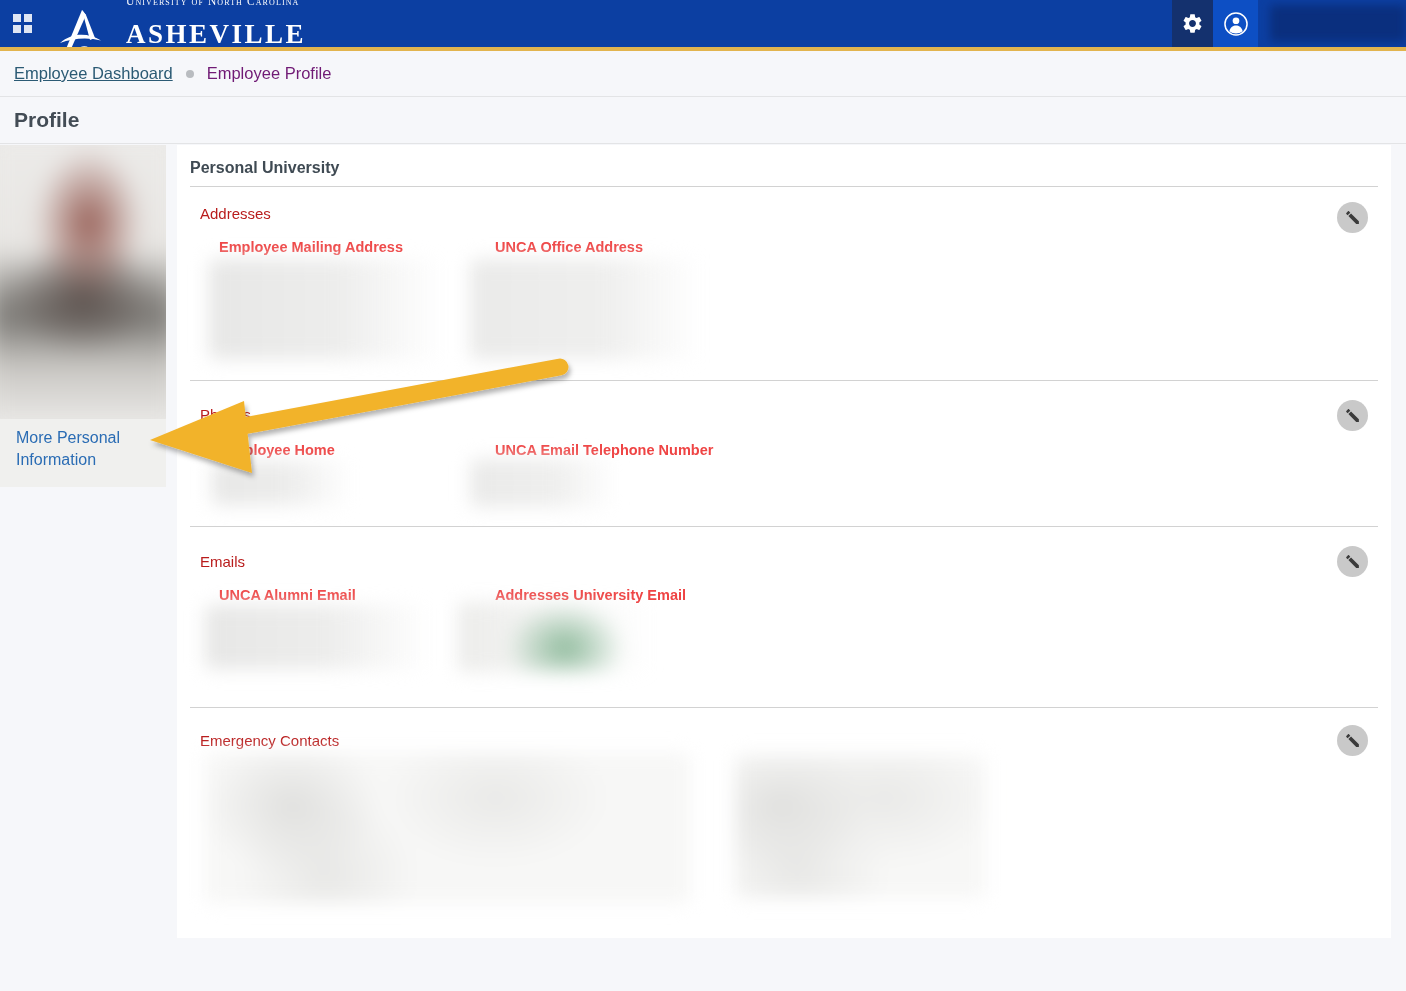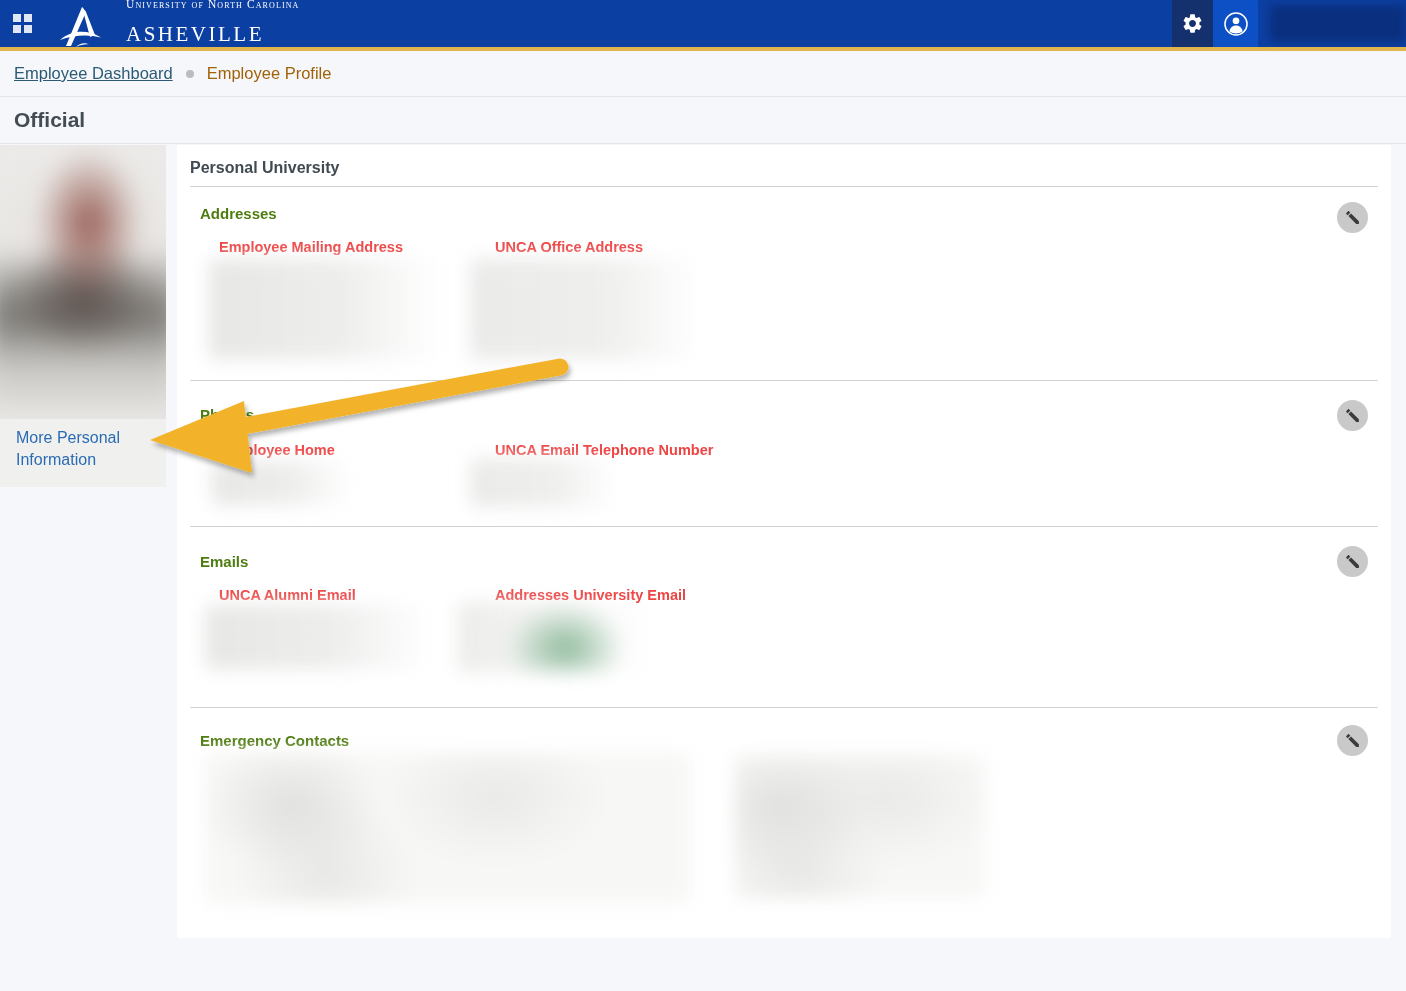--- a/index.html
+++ b/index.html
@@ -20,39 +20,39 @@
   .gold-bar { position:absolute; left:0; top:47px; width:1406px; height:4px; background:#e2b44e; }
   .apps-btn {
     width:44px; height:47px; border:none; background:transparent; cursor:pointer;
     display:flex; align-items:center; justify-content:center;
   }
   .grid-glyph { width:19px; height:19px; display:grid; grid-template-columns:8px 8px; grid-template-rows:8px 8px; gap:3px; }
   .grid-glyph span { background:#dfe6f4; }
   .logo { display:flex; align-items:flex-end; gap:22px; margin-left:14px; cursor:pointer; }
   .logo-text { color:#fff; line-height:1; padding-bottom:3px; }
   .logo-l1 { font-family:"Liberation Serif", serif; font-variant:small-caps; font-size:11.5px; letter-spacing:1.1px; }
-  .logo-l2 { font-family:"Liberation Serif", serif; font-size:21px; letter-spacing:2.5px; margin-top:14px; }
+  .logo-l2 { font-family:"Liberation Serif", serif; font-size:27px; letter-spacing:2.5px; margin-top:14px;font-weight:bold; }
   .topbar-right { margin-left:auto; display:flex; align-items:stretch; height:47px; }
   .tb-btn { width:41px; height:47px; border:none; cursor:pointer; display:flex; align-items:center; justify-content:center; }
   .tb-settings { background:#14316e; }
   .tb-profile { background:#0d4fc4; width:45px; }
   .name-blur {
     width:136px; height:37px; margin:5px 0 0 12px; background:#0a2f7e;
     filter:blur(5px); border-radius:3px;
   }
 
   
   .breadcrumb {
     position:absolute; left:0; top:51px; width:1406px; height:46px;
     display:flex; align-items:center; padding-left:14px;
     border-bottom:1px solid #e3e4e6; font-size:16.5px;
   }
   .breadcrumb a { color:#2b5a74; text-decoration:underline; cursor:pointer; }
   .crumb-dot { width:8px; height:8px; border-radius:50%; background:#b9bcc0; margin:0 13px; }
-  .crumb-current { color:#a16207; }
+  .crumb-current { color:#701a75; }
   .title-row {
     position:absolute; left:0; top:97px; width:1406px; height:47px;
     display:flex; align-items:center; padding-left:14px;
     border-bottom:1px solid #e3e4e6;
   }
   .title-row h1 { font-size:21px; font-weight:600; color:#434c55; }
 
   
   .photo {
     position:absolute; left:0; top:145px; width:166px; height:276px; overflow:hidden; background:#e9e8e6;
@@ -71,21 +71,21 @@
   }
   .more-link-box a { color:#2a6cb4; text-decoration:none; cursor:pointer; }
 
   
   .card {
     position:absolute; left:177px; top:145px; width:1214px; height:793px;
     background:#ffffff;
   }
   .card-title { position:absolute; left:13px; top:14px; font-size:16px; font-weight:600; color:#3f4a53; }
   .divider { position:absolute; left:13px; right:13px; border-top:1px solid #d2d2d2; }
-  .sec-title { position:absolute; left:23px; font-size:15px; font-weight:700; color:#4d7c0f; }
+  .sec-title { position:absolute; left:23px; font-size:15px; font-weight:400; color:#b91c1c; }
   .field-label { position:absolute; font-size:14.5px; font-weight:600; color:#ef4444; }
   .edit-btn {
     position:absolute; left:1160px; width:31px; height:31px; border-radius:50%;
     background:#c9c9c9; border:none; cursor:pointer;
     display:flex; align-items:center; justify-content:center;
   }
   .blur-box { position:absolute; filter:blur(9px); border-radius:6px; }
   .b-gray { background:linear-gradient(90deg, #e7e7e6 0%, #ededec 55%, rgba(240,240,239,0) 100%); }
   .b-gray2 { background:linear-gradient(90deg, #eaeae9 0%, #efefee 60%, rgba(242,242,241,0) 100%); }
   .b-green { background:
@@ -144,21 +144,21 @@
 </header>
 <div class="gold-bar"></div>
 
 <nav class="breadcrumb">
   <a>Employee Dashboard</a>
   <span class="crumb-dot"></span>
   <span class="crumb-current">Employee Profile</span>
 </nav>
 
 <div class="title-row">
-  <h1>Official</h1>
+  <h1>Profile</h1>
 </div>
 
 <div class="photo">
   <div class="photo-inner"></div>
 </div>
 <div class="more-link-box">
   <a>More Personal Information</a>
 </div>
 
 <main class="card">

